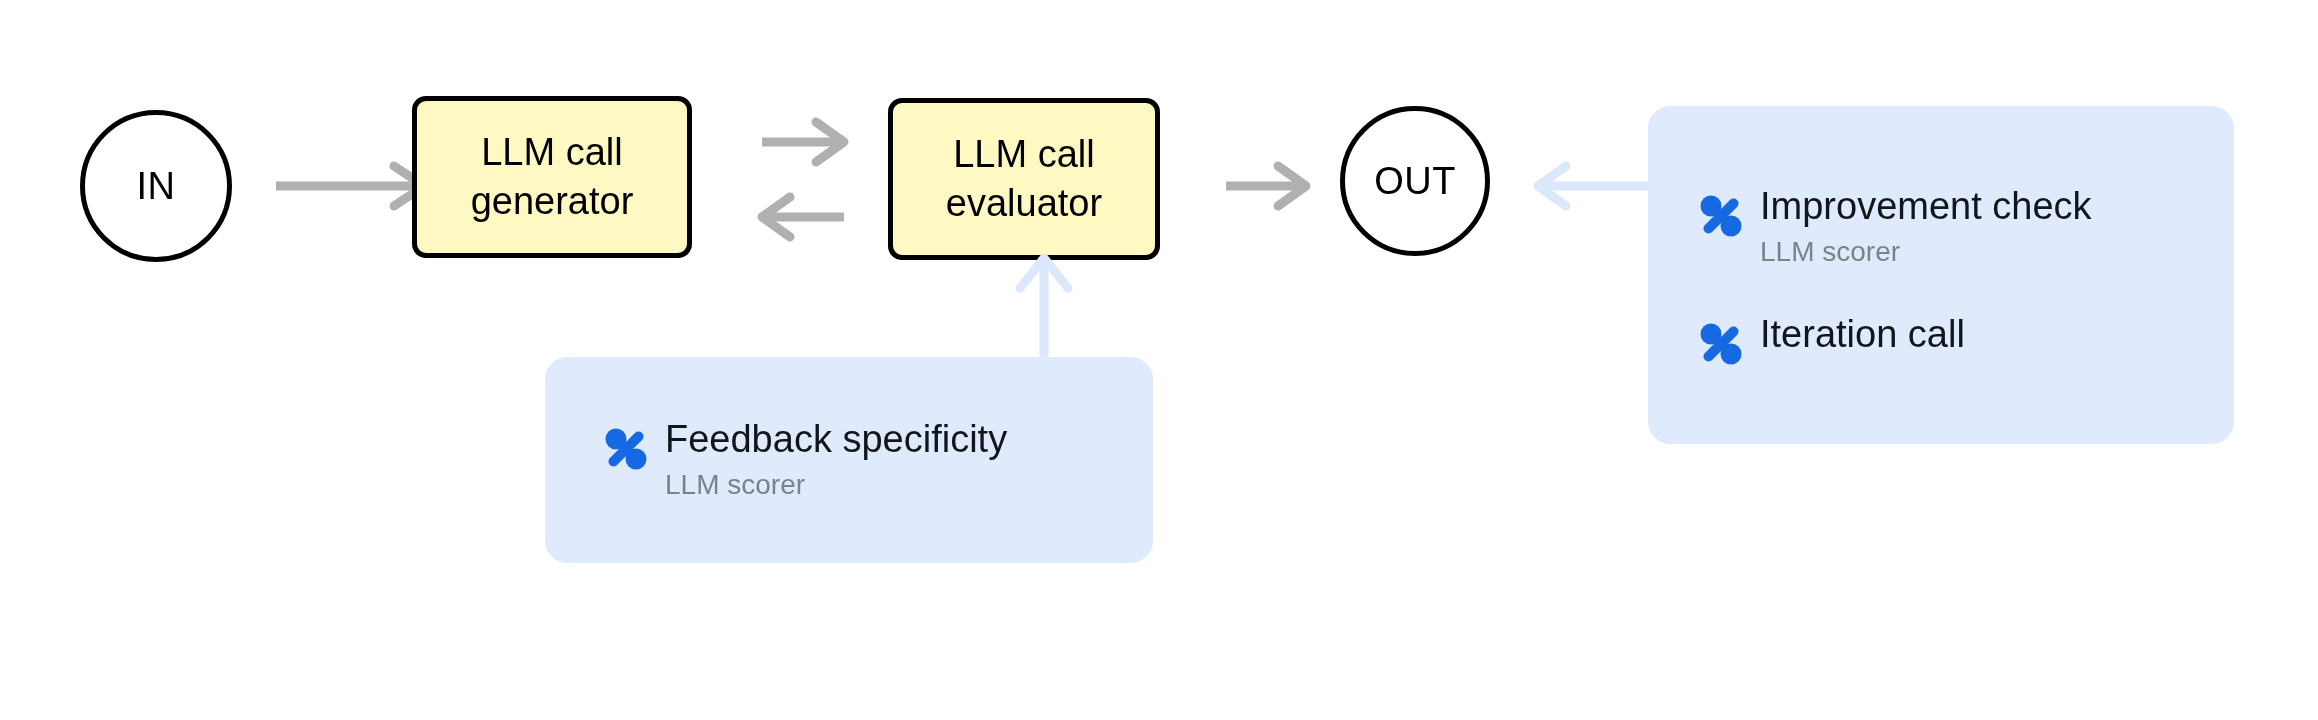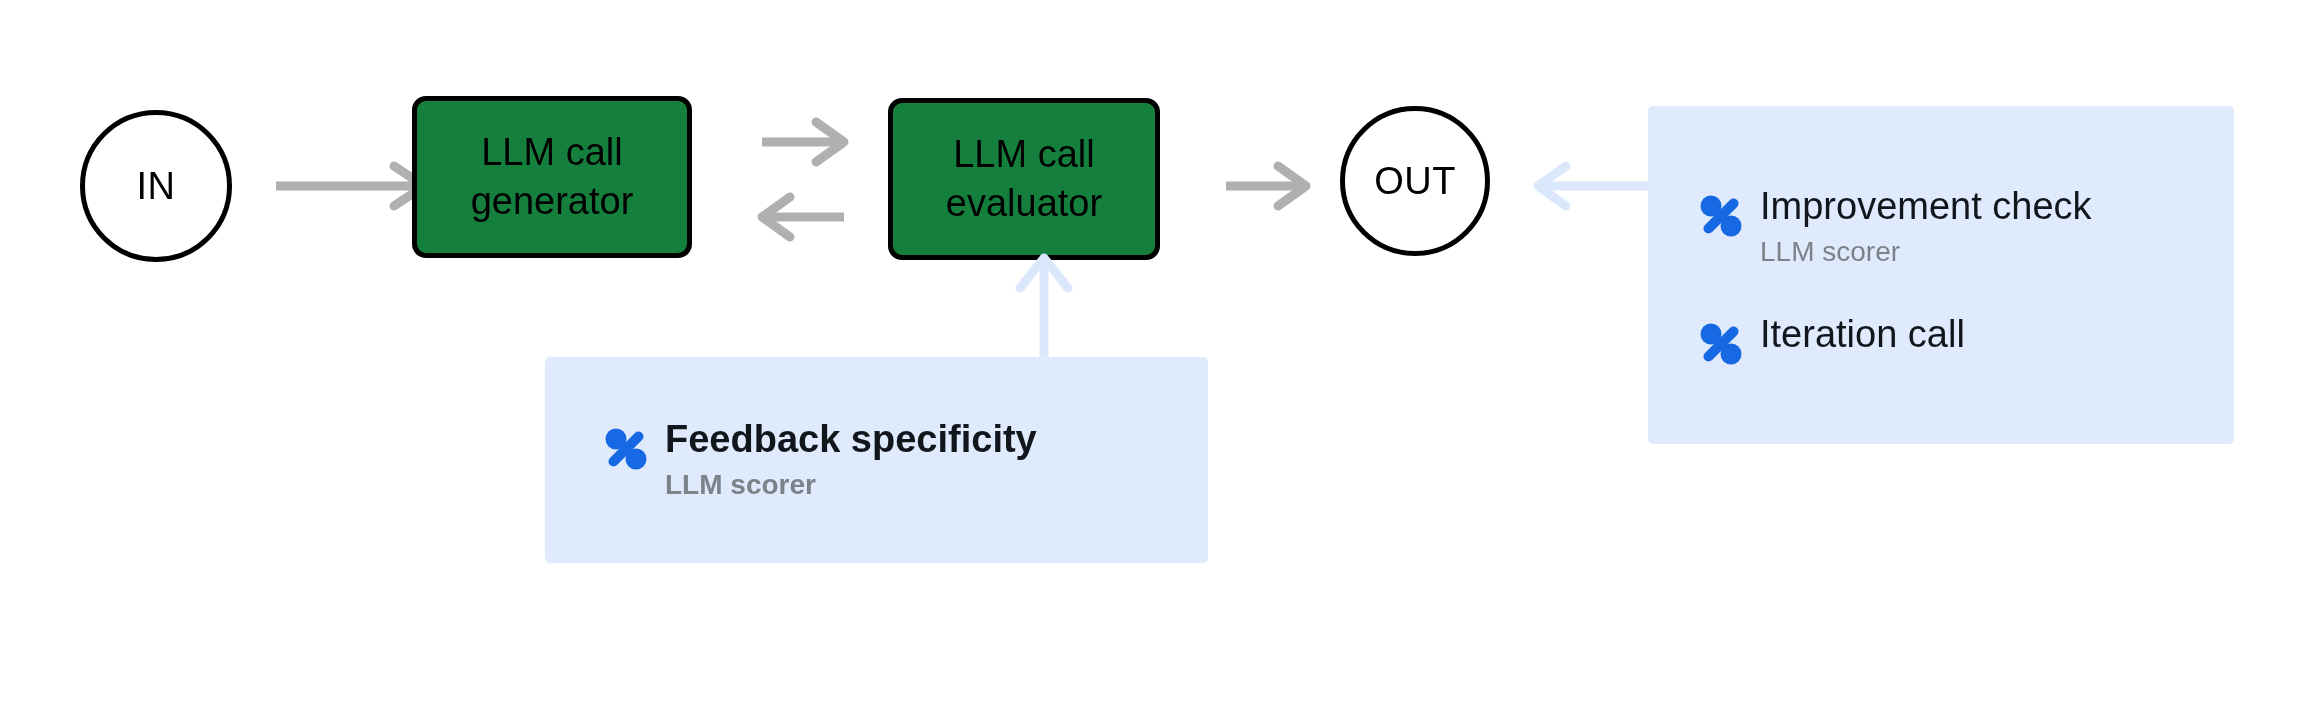--- a/index.html
+++ b/index.html
@@ -41,21 +41,21 @@
   }
 
   #node-in  { left: 80px;   top: 110px; width: 152px; height: 152px; }
   #node-out { left: 1340px; top: 106px; width: 150px; height: 150px; text-align: right; }
 
   
   .process-box {
     position: absolute;
     border: 5px solid #000000;
     border-radius: 14px;
-    background: #15803d;
+    background: #fef9c3;
     display: flex;
     align-items: center;
     justify-content: center;
     box-sizing: border-box;
   }
   .process-box .box-label {
     font-size: 38px;
     color: #000000;
     line-height: 1.28;
     text-align: center;
@@ -68,30 +68,29 @@
   
   .arrow {
     position: absolute;
   }
   .arrow svg { display: block; overflow: visible; }
 
   
   .scorer-card {
     position: absolute;
     background: #dfeafc;
-    border-radius: 5px;
+    border-radius: 22px;
     box-sizing: border-box;
     display: flex;
     flex-direction: column;
     justify-content: center;
   }
   #card-feedback {
-    left: 545px; top: 357px; width: 663px; height: 206px;
+    left: 545px; top: 357px; width: 608px; height: 206px;
     padding: 0 0 0 60px;
-    font-weight: bold;
   }
   #card-output-scorers {
     left: 1648px; top: 106px; width: 586px; height: 338px;
     padding: 0 0 0 52px;
     gap: 44px;
   }
 
   .scorer-row {
     display: flex;
     align-items: flex-start;

